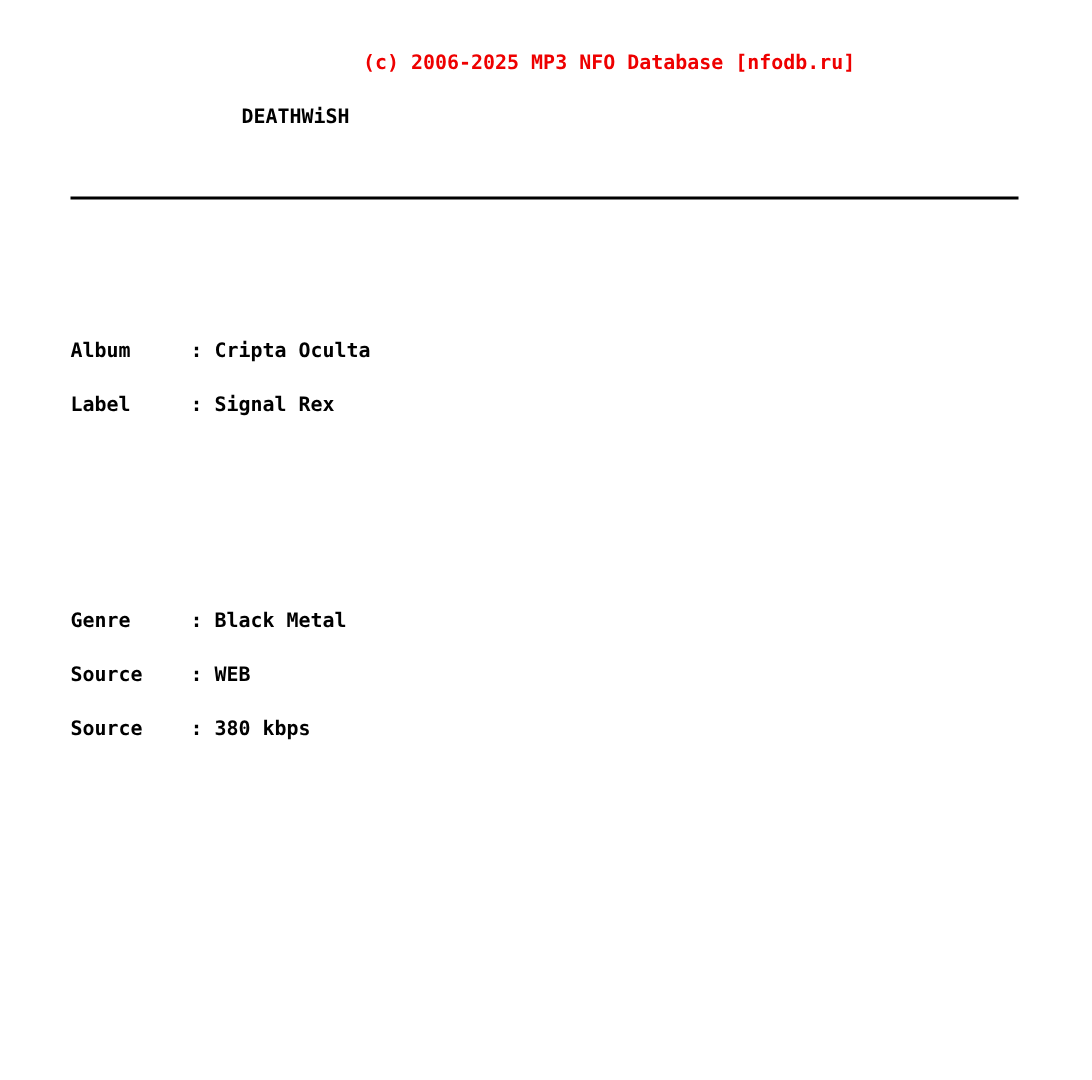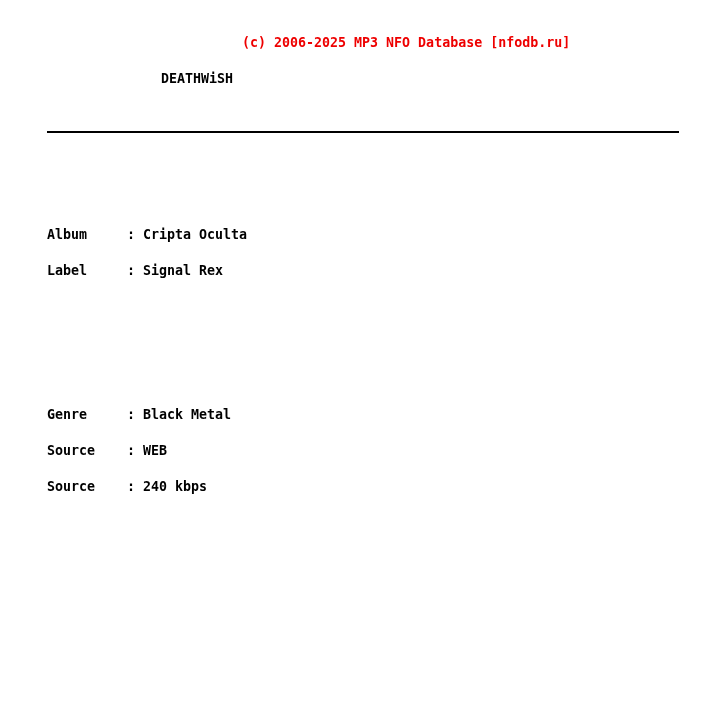--- a/index.html
+++ b/index.html
@@ -38,21 +38,21 @@
   <div>
     <div class="row"><span class="info-label">Album</span><span>:</span><span class="info-value">Cripta Oculta</span></div>
     <div class="row"><span class="info-label">Label</span><span>:</span><span class="info-value">Signal Rex</span></div>
   </div>
 
   <div class="gap12"></div>
 
   <div>
     <div class="row"><span class="info-label">Genre</span><span>:</span><span class="info-value">Black Metal</span></div>
     <div class="row"><span class="info-label">Source</span><span>:</span><span class="info-value">WEB</span></div>
-    <div class="row"><span class="info-label">Source</span><span>:</span><span class="info-value">240 kbps</span></div>
+    <div class="row"><span class="info-label">Source</span><span>:</span><span class="info-value">380 kbps</span></div>
   </div>
 
   
   
 
   
 
   
   
   

